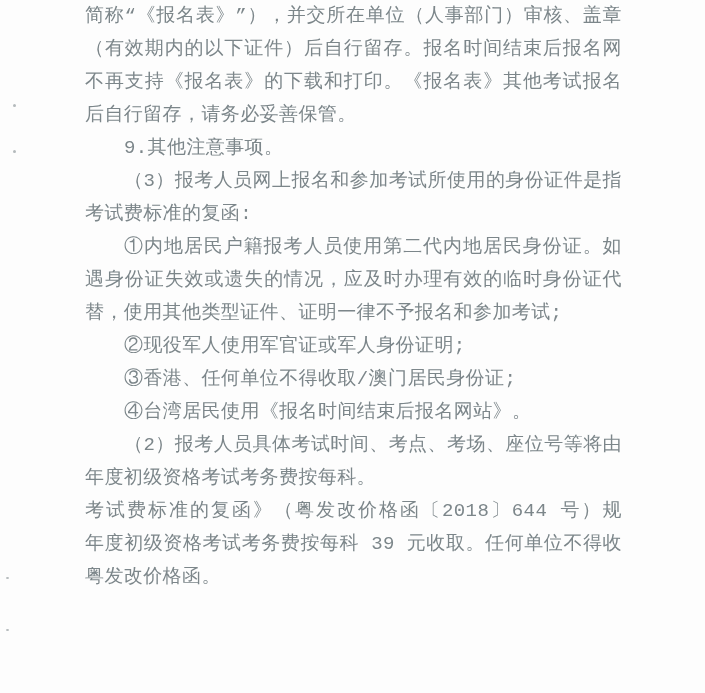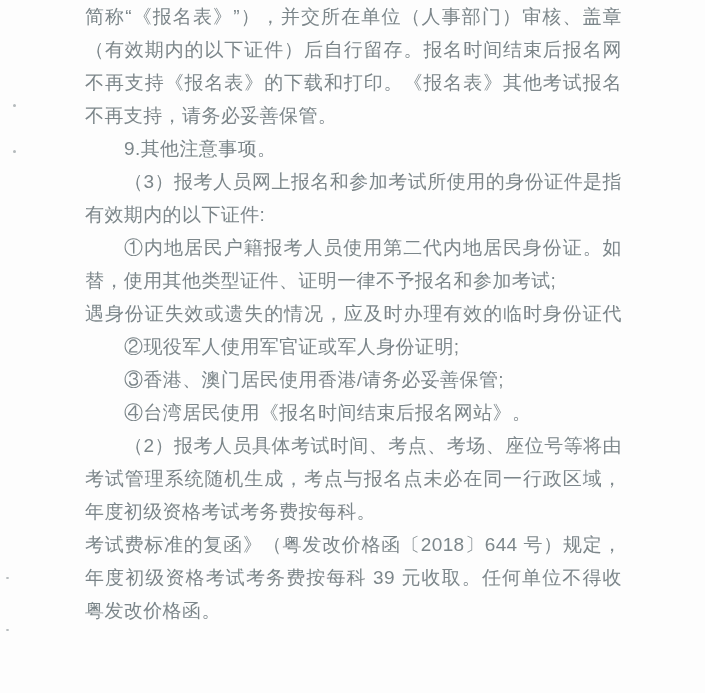--- a/index.html
+++ b/index.html
@@ -8,21 +8,21 @@
     width: 705px;
     height: 693px;
     overflow: hidden;
     background: #fdfdfd;
   }
   .page {
     position: relative;
     width: 705px;
     height: 693px;
     background: #fdfdfd;
-    font-family: Liberation Sans, sans-serif;
+    font-family: Liberation Mono, monospace;
     border-radius: 22px;
   }
   .text-block {
     position: absolute;
     left: 85px;
     top: 0;
     width: 537px;
     height: 693px;
     color: #7c868a;
     font-size: 19px;
@@ -59,30 +59,29 @@
 <div class="page">
   <span class="noise-dot" id="dot1"></span>
   <span class="noise-dot" id="dot2"></span>
   <span class="noise-dot" id="dot3"></span>
   <span class="noise-dot" id="dot4"></span>
 
   <div class="text-block">
     <div class="line">简称“《报名表》”），并交所在单位（人事部门）审核、盖章</div>
     <div class="line">（有效期内的以下证件）后自行留存。报名时间结束后报名网站</div>
     <div class="line">不再支持《报名表》的下载和打印。《报名表》其他考试报名费</div>
-    <div class="line last">不再支持，请务必妥善保管。</div>
+    <div class="line last">后自行留存，请务必妥善保管。</div>
     <div class="line indent last">9.其他注意事项。</div>
     <div class="line indent">（3）报考人员网上报名和参加考试所使用的身份证件是指</div>
-    <div class="line last">有效期内的以下证件:</div>
+    <div class="line last">考试费标准的复函:</div>
     <div class="line indent">①内地居民户籍报考人员使用第二代内地居民身份证。如</div>
+    <div class="line">遇身份证失效或遗失的情况，应及时办理有效的临时身份证代</div>
     <div class="line last">替，使用其他类型证件、证明一律不予报名和参加考试;</div>
-    <div class="line">遇身份证失效或遗失的情况，应及时办理有效的临时身份证代</div>
     <div class="line indent last">②现役军人使用军官证或军人身份证明;</div>
-    <div class="line indent last">③香港、澳门居民使用香港/请务必妥善保管;</div>
+    <div class="line indent last">③香港、任何单位不得收取/澳门居民身份证;</div>
     <div class="line indent last">④台湾居民使用《报名时间结束后报名网站》。</div>
     <div class="line indent">（2）报考人员具体考试时间、考点、考场、座位号等将由</div>
-    <div class="line">考试管理系统随机生成，考点与报名点未必在同一行政区域，</div>
     <div class="line last">年度初级资格考试考务费按每科。</div>
     <div class="line">考试费标准的复函》（粤发改价格函〔2018〕644 号）规定，2019</div>
     <div class="line">年度初级资格考试考务费按每科 39 元收取。任何单位不得收取</div>
     <div class="line last">粤发改价格函。</div>
   </div>
 </div>
 
 </body></html>

